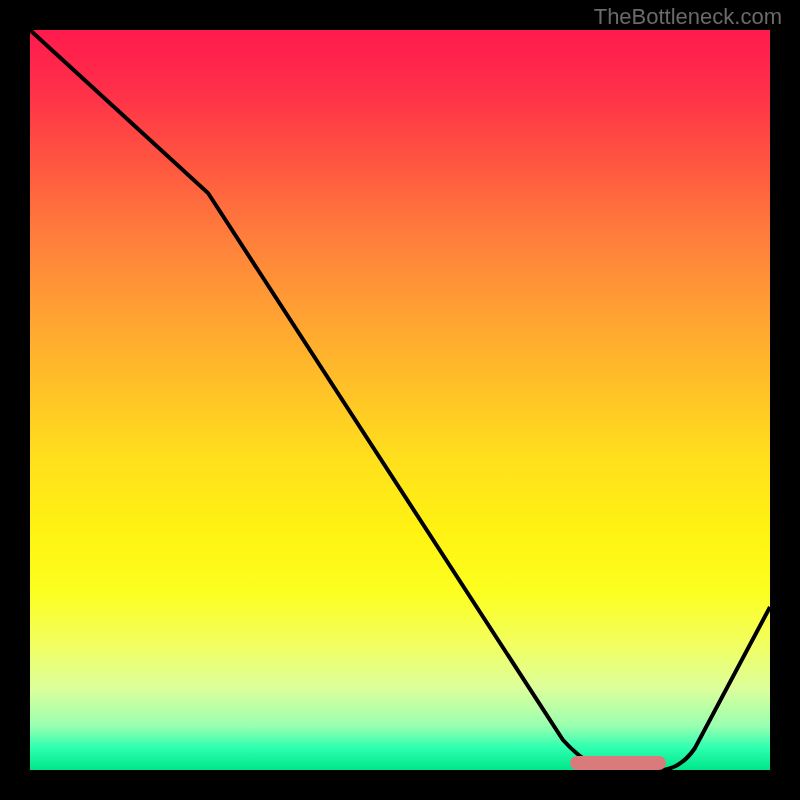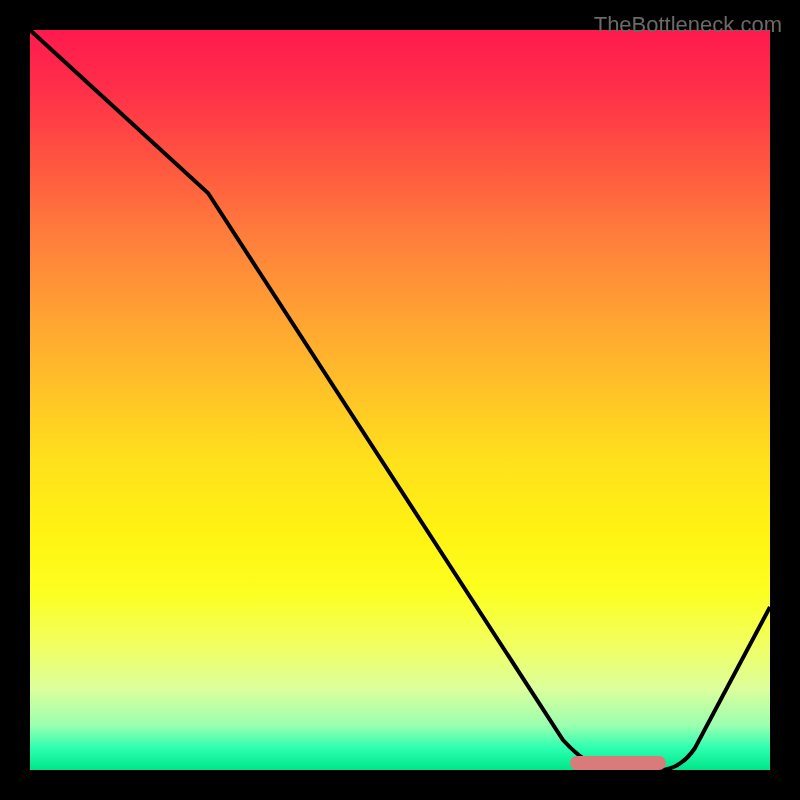--- a/index.html
+++ b/index.html
@@ -5,21 +5,21 @@
   * { margin: 0; padding: 0; box-sizing: border-box; }
   body {
     width: 800px;
     height: 800px;
     background: #000;
     position: relative;
     font-family: Arial, sans-serif;
   }
   .watermark {
     position: absolute;
-    top: 12px;
+    top: 4px;
     right: 18px;
     color: #6a6a6a;
     font-size: 22px;
     font-weight: 500;
     z-index: 10;
   }
   .plot-area {
     position: absolute;
     top: 30px;
     left: 30px;

